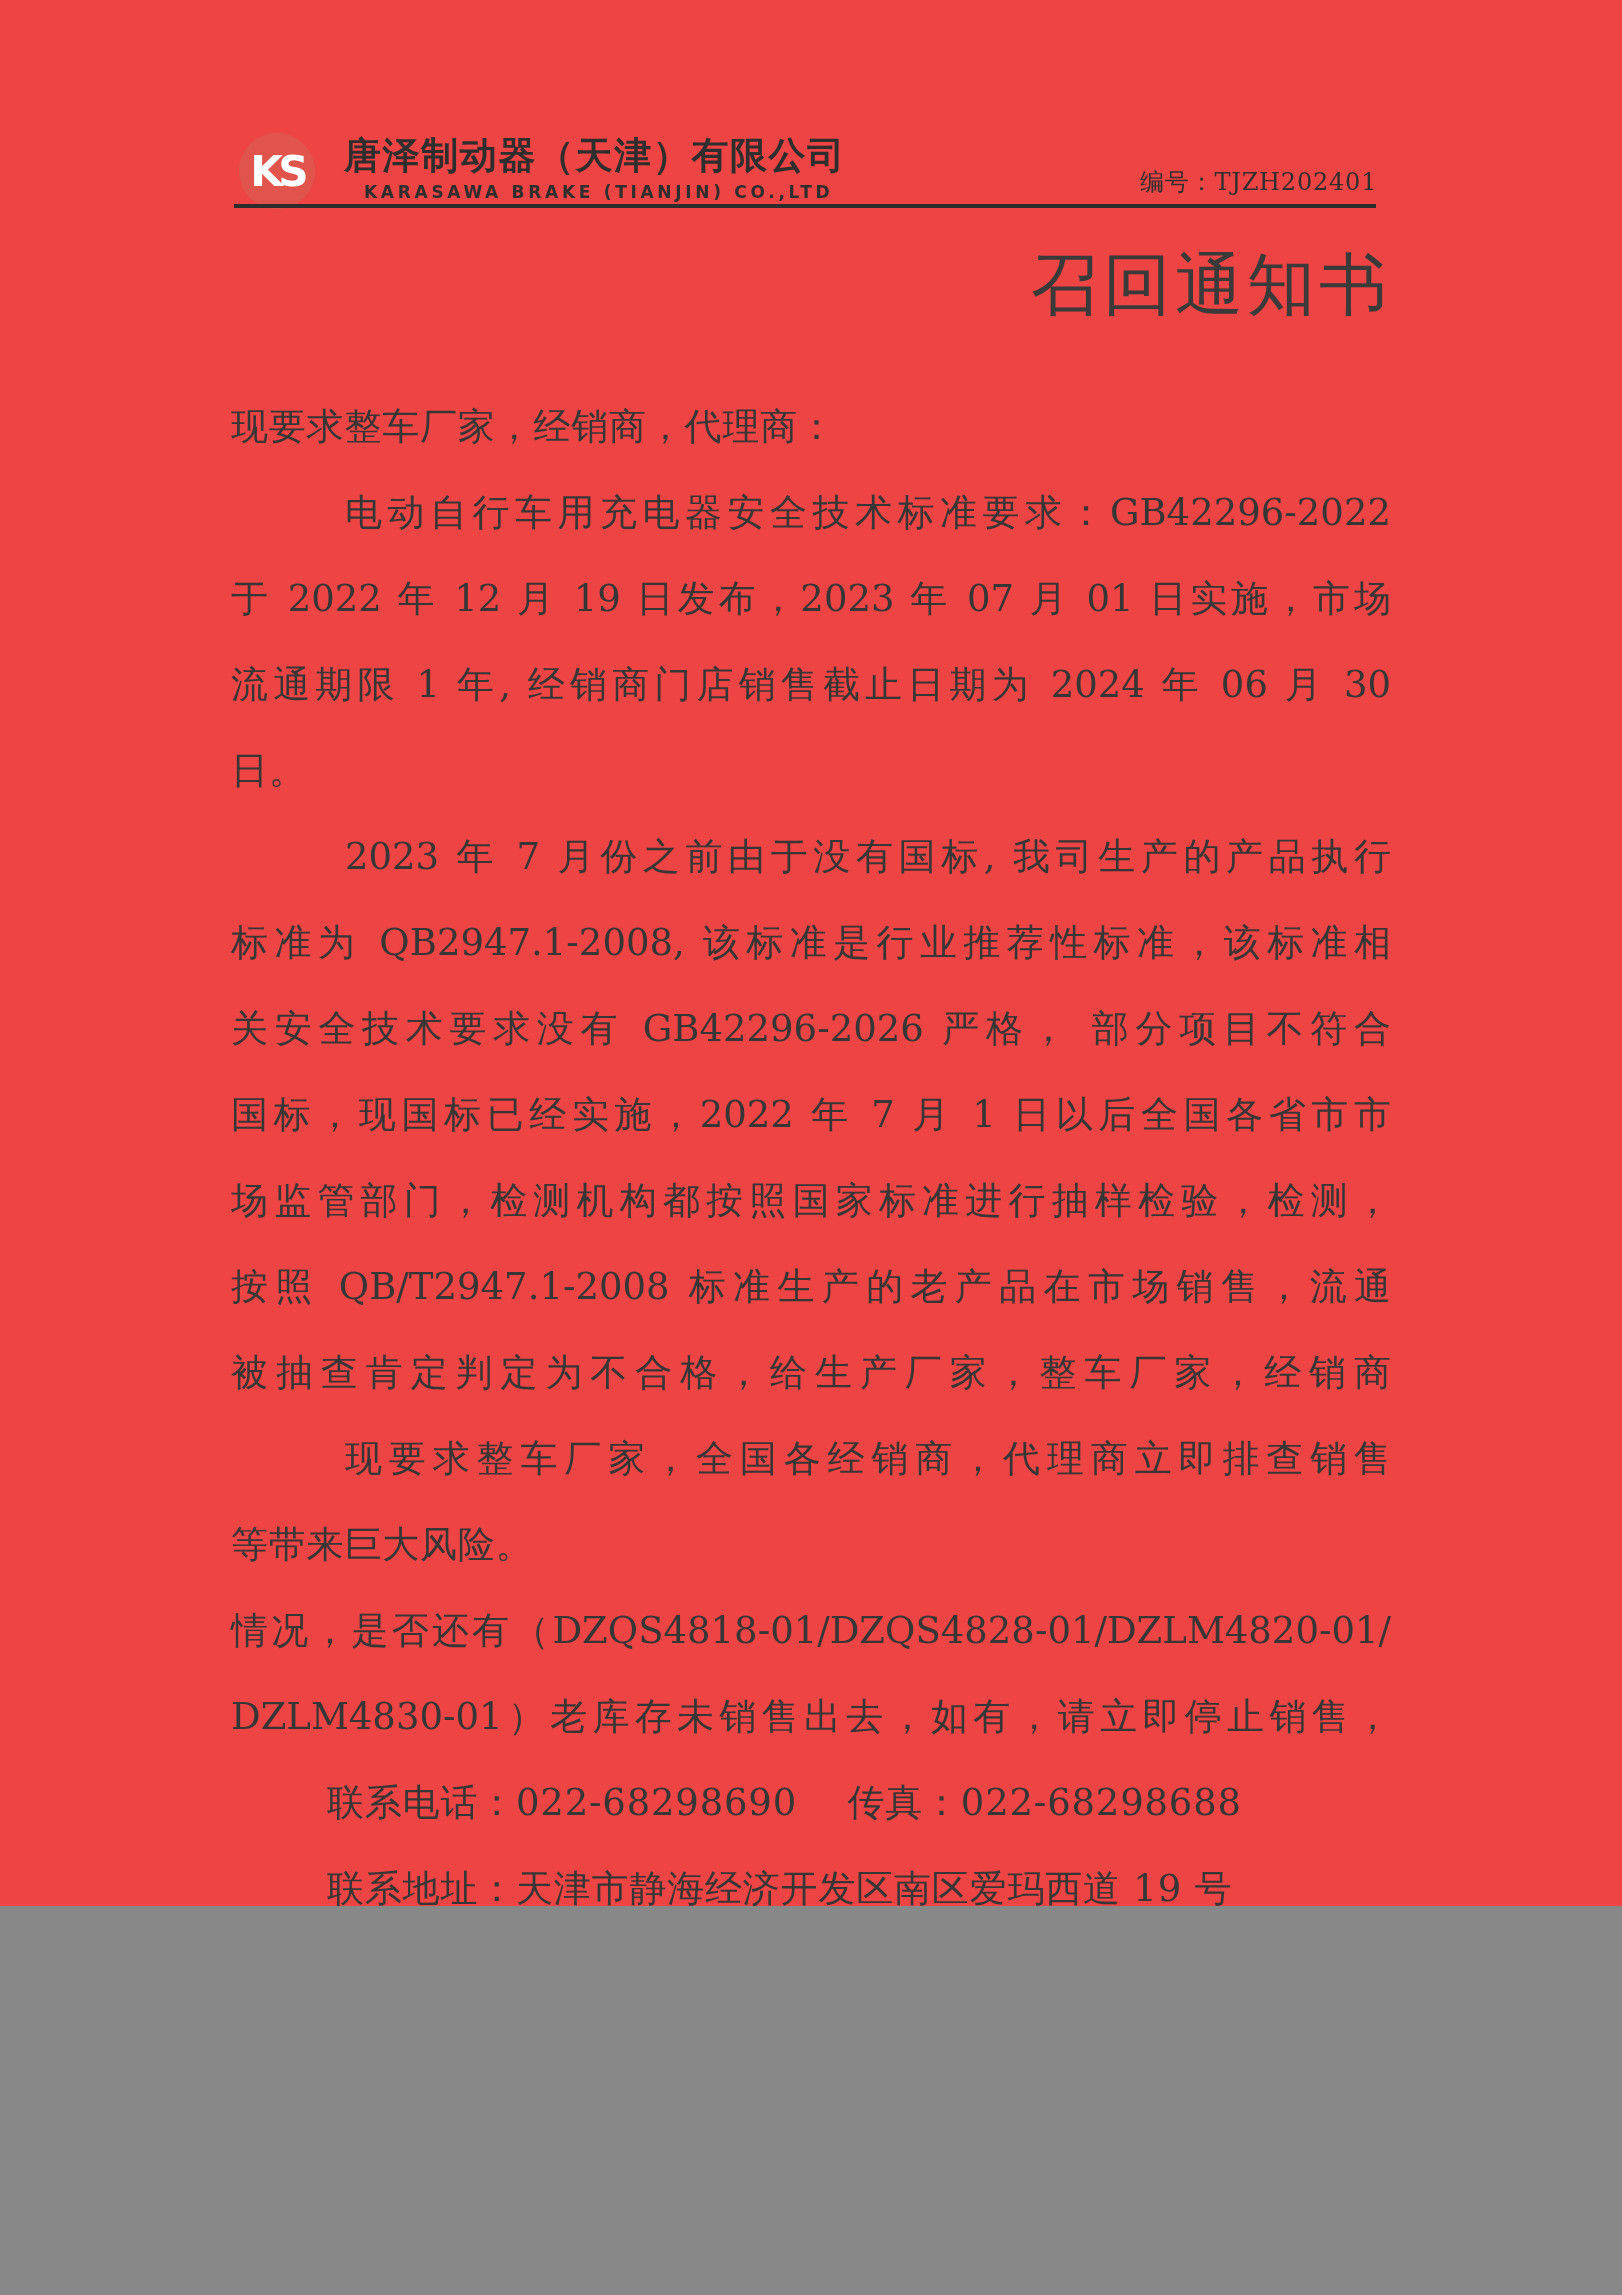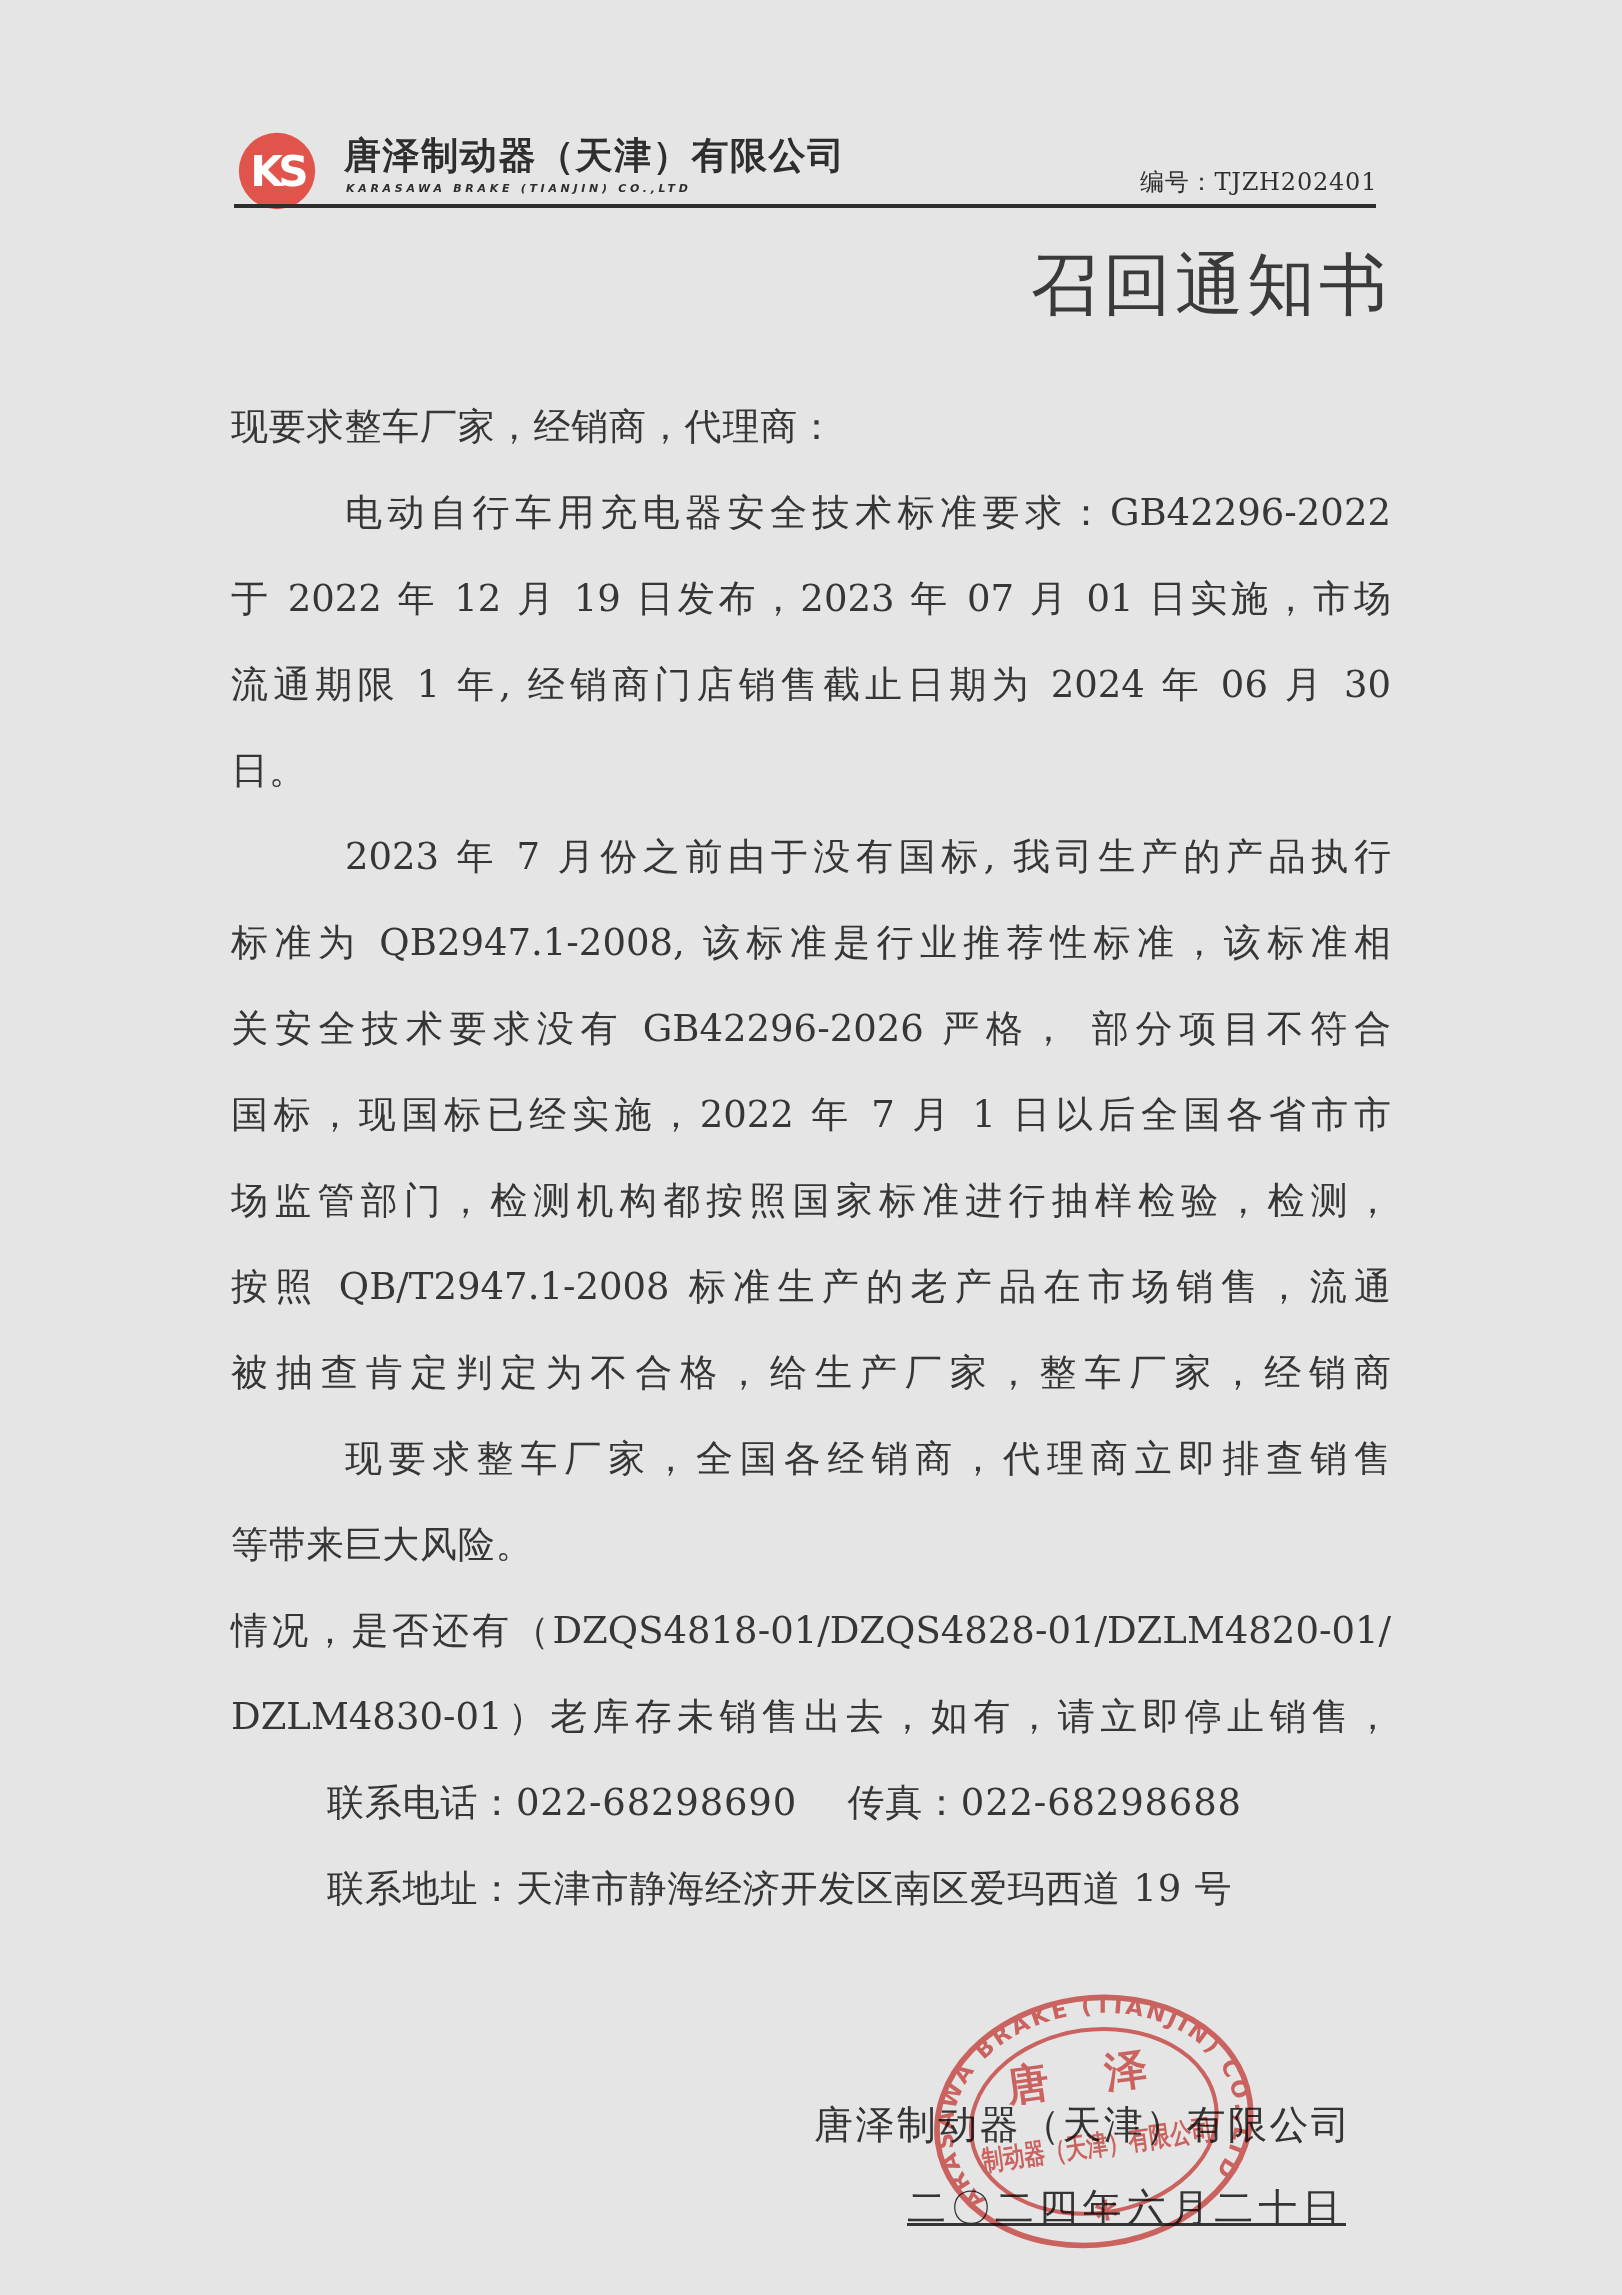--- a/index.html
+++ b/index.html
@@ -1,38 +1,38 @@
 <!DOCTYPE html>
 <html style="font-size:13px"><head>
 <meta charset="utf-8">
 <style>
   html,body{margin:0;padding:0;background:#888;}
   .page{
     position:relative;
-    width:1623px;height:2295px;
-    background:#e5e5e5;
+    width:1623px;height:1906px;
+    background:#ef4444;
     font-family:"DejaVu Serif","Liberation Serif",serif;
     color:#343434;
     overflow:hidden;
   }
   
   .logo{
     position:absolute;left:238px;top:132px;width:78px;height:78px;
   }
   .company-cn{
     position:absolute;left:344px;top:135px;
     font-family:"DejaVu Sans","Liberation Sans",sans-serif;
     font-weight:bold;font-size:37px;line-height:42px;
     letter-spacing:1.6px;color:#2e2e2e;white-space:nowrap;
   }
   .company-en{
-    position:absolute;left:346px;top:182px;
+    position:absolute;left:364px;top:182px;
     font-family:"DejaVu Sans","Liberation Sans",sans-serif;
-    font-weight:bold;font-size:11px;letter-spacing:3.7px;
-    color:#2e2e2e;white-space:nowrap;font-style:italic;
+    font-weight:bold;font-size:17px;letter-spacing:3.7px;
+    color:#2e2e2e;white-space:nowrap;
   }
   .doc-no{
     position:absolute;left:1140px;top:166px;
     font-size:24px;letter-spacing:0.8px;color:#2f2f2f;white-space:nowrap;
   }
   .header-rule{
     position:absolute;left:234px;top:204px;width:1142px;height:4px;
     background:#2d2d2d;
   }
   

